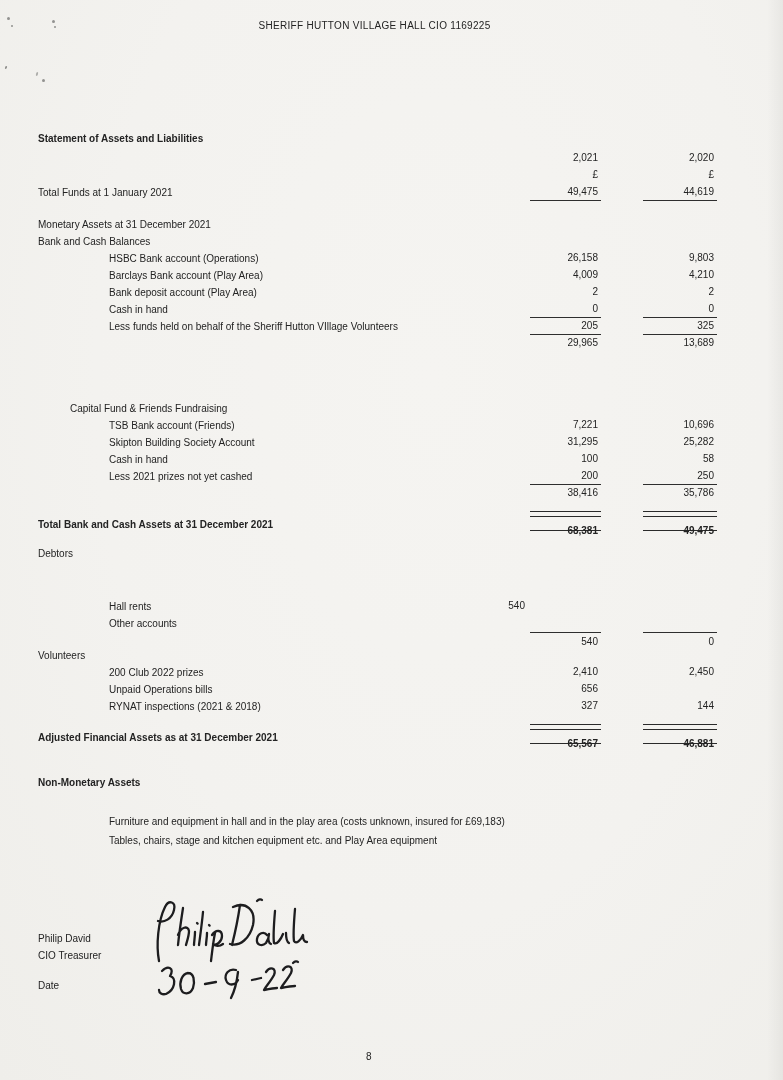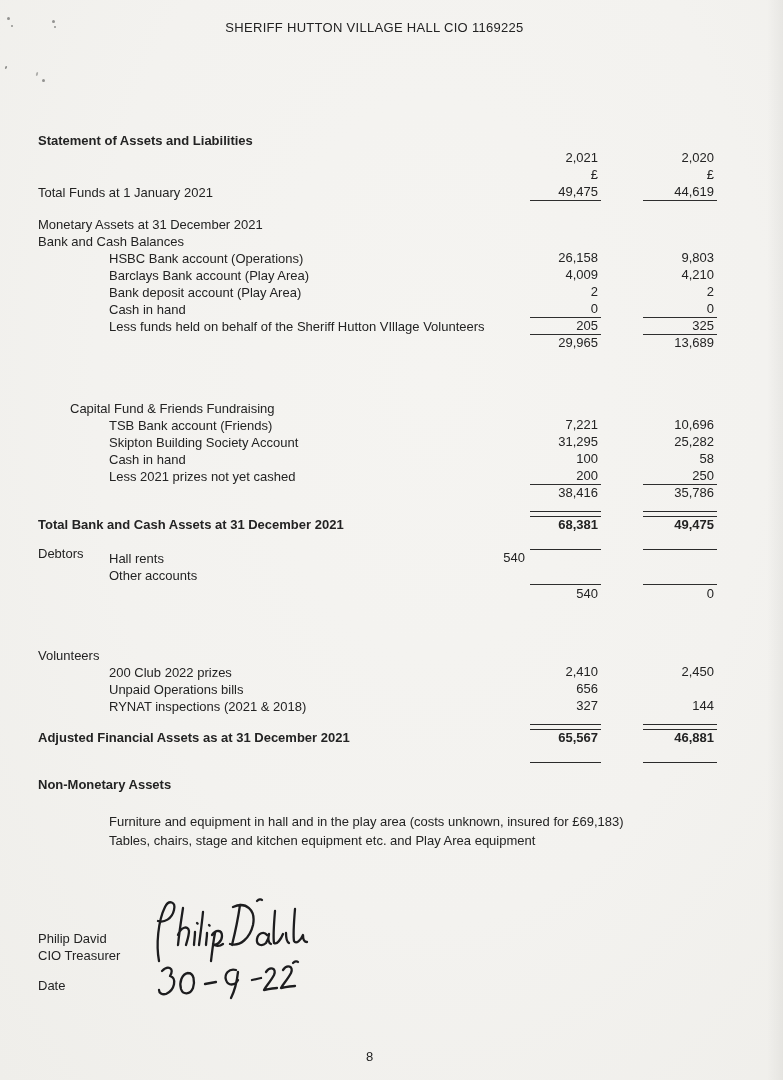--- a/index.html
+++ b/index.html
@@ -2,21 +2,21 @@
 <html><head>
 <meta charset="utf-8">
 <style>
   html,body{margin:0;padding:0;background:#e6e5e2;}
   .page{
     position:relative;
     width:783px;height:1080px;
     margin:0 auto;
     background:radial-gradient(ellipse at 55% 35%, #f5f4f1 0%, #f3f2ef 55%, #efeeea 100%);
     font-family:"Liberation Sans", sans-serif;
-    font-size:13px;
+    font-size:10px;
     color:#232323;
     overflow:hidden;
   }
   .page::after{
     content:"";position:absolute;right:0;top:0;bottom:0;width:16px;
     background:linear-gradient(to right, rgba(0,0,0,0), rgba(0,0,0,0.045));
     pointer-events:none;
   }
   .doc-title{
     position:absolute;top:20px;left:0;right:34px;
@@ -26,42 +26,42 @@
   #h-accounts{top:96px;}
   #h-statement{top:133px;}
   #h-nonmonetary{top:777px;}
 
   .sec{position:absolute;left:0;width:783px;}
   #sec-funds{top:150px;}
   #sec-monetary{top:216px;}
   #sec-capital{top:400px;}
   #sec-total-bank{top:511px;}
   #sec-debtors{top:545px;}
-  #sec-debtors-items{top:550px;}
+  #sec-debtors-items{top:598px;}
   #sec-liabilities{top:647px;}
   #sec-adjusted{top:724px;}
 
   .row{position:relative;height:17px;}
   .row.trow{height:23px;}
   .lab{position:absolute;left:38px;top:0;line-height:17px;white-space:nowrap;}
   .lab.ind1{left:70px;}
   .lab.ind2{left:109px;}
   .trow .lab{top:5px;}
   .b{font-weight:bold;}
   .v{
     position:absolute;top:0;height:17px;line-height:16px;
     text-align:right;box-sizing:border-box;padding-right:3px;white-space:nowrap;
   }
   .v1{left:530px;width:71px;}
   .v2{left:643px;width:74px;}
   .vm{left:458px;width:70px;}
   .rb{border-bottom:1.7px solid #2e2e2e;}
   .ra{border-top:1.7px solid #2e2e2e;line-height:15px;padding-top:1px;}
   .rt{
-    height:39px;line-height:15px;padding-top:5px;
+    height:20px;line-height:15px;padding-top:11px;
     border-top:1.8px solid #2a2a2a;border-bottom:1.8px solid #2a2a2a;
   }
   .rt::before{
     content:"";position:absolute;left:0;right:0;top:3.6px;
     border-top:1.8px solid #2a2a2a;
   }
 
   .nm-lines{position:absolute;left:109px;top:812px;line-height:19px;white-space:nowrap;}
 
   .sig-name{position:absolute;left:38px;top:930px;line-height:17px;}

